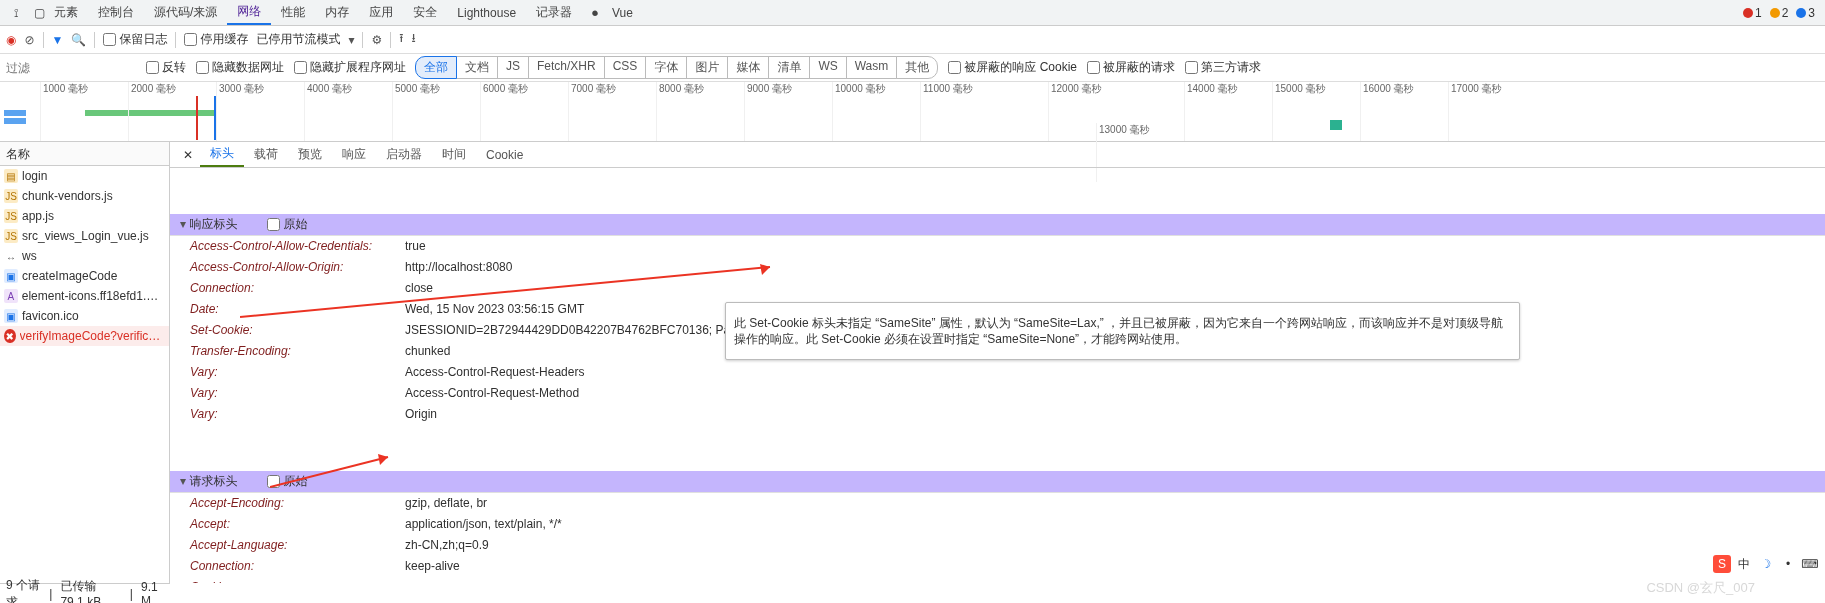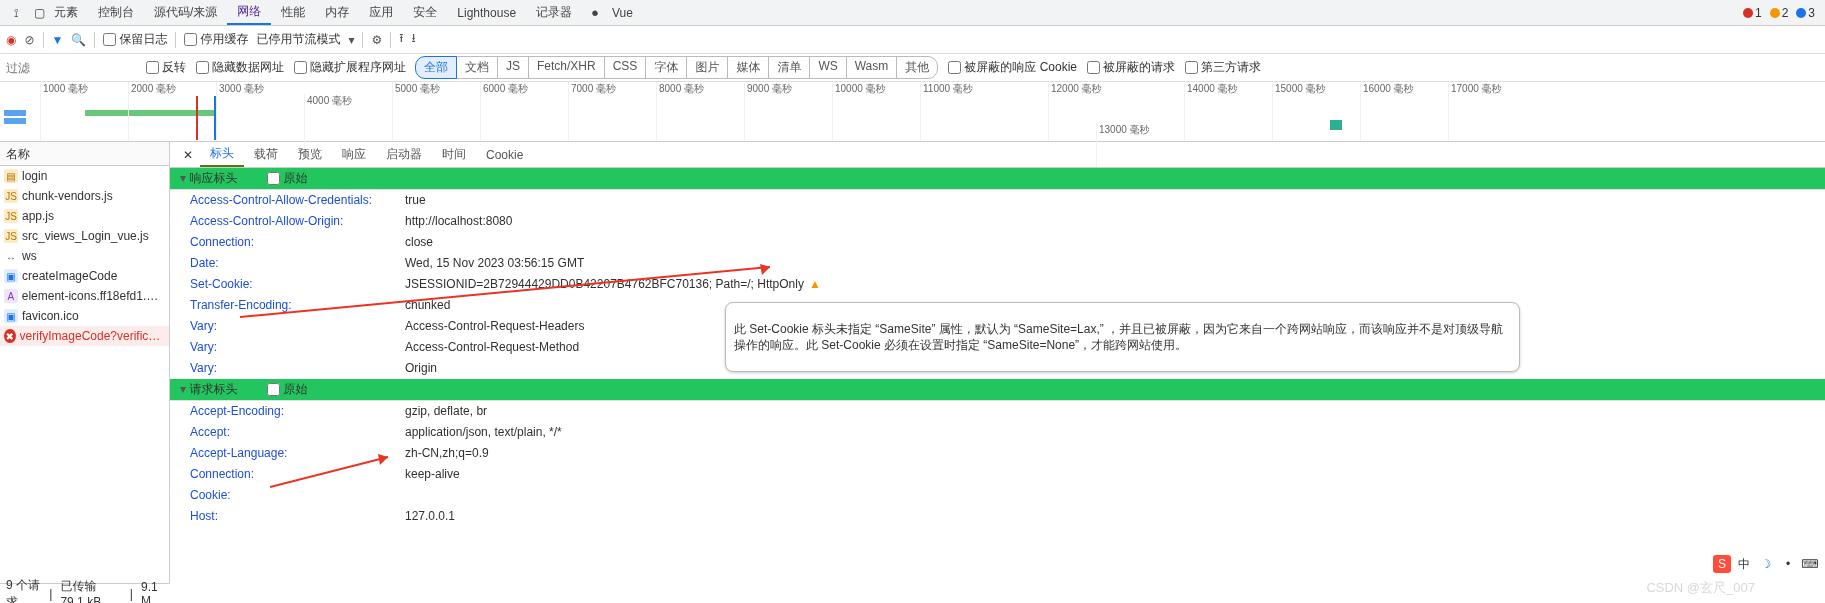--- a/index.html
+++ b/index.html
@@ -56,27 +56,27 @@
 .row .nm { overflow: hidden; text-overflow: ellipsis; color: #333; }
 .row.active .nm { color: #d93025; }
 .row.err .nm { color: #d93025; }
 
 
 .detail { flex: 1; overflow: hidden; position: relative; }
 .detail-tabs { height: 26px; display: flex; align-items: center; border-bottom: 1px solid #ccc; padding-left: 6px; gap: 0; }
 .detail-tabs .close { width: 24px; text-align: center; cursor: pointer; }
 .detail-tabs .dtab { padding: 0 10px; height: 100%; display: flex; align-items: center; cursor: pointer; color: #555; }
 .detail-tabs .dtab.active { color: #1a73e8; border-bottom: 2px solid #4d7c0f; }
-.section-hdr { height: 22px; background: #22c55e; border-bottom: 1px solid #e0e0e0; display: flex; align-items: center; padding-left: 10px; gap: 30px; color: #333; }
+.section-hdr { height: 22px; background: #c4b5fd; border-bottom: 1px solid #e0e0e0; display: flex; align-items: center; padding-left: 10px; gap: 30px; color: #333; margin-top: 46px; }
 .section-hdr .tri { color: #555; }
 .kv { display: flex; padding: 2px 0 2px 20px; line-height: 17px; }
-.kv .k { width: 215px; color: #1d4ed8; }
+.kv .k { width: 215px; color: #7f1d1d; font-style: italic; }
 .kv .v { color: #303030; }
 .warn-ico { display: inline-flex; width: 14px; height: 14px; align-items: center; justify-content: center; color: #f29900; margin-left: 4px; }
-.tooltip { position: absolute; background: #fff; border: 1px solid #bbb; padding: 18px 8px; line-height: 16px; color: #333; max-width: 800px; border-radius: 8px; box-shadow: 0 1px 3px rgba(0,0,0,.2); }
+.tooltip { position: absolute; background: #fff; border: 1px solid #bbb; padding: 12px 8px; line-height: 16px; color: #333; max-width: 800px; border-radius: 2px; box-shadow: 0 1px 3px rgba(0,0,0,.2); }
 
 
 .status { position: absolute; bottom: 0; left: 0; width: 170px; height: 20px; border-top: 1px solid #ccc; display: flex; align-items: center; gap: 8px; padding: 0 6px; color: #555; font-size: 11px; background: #fff; }
 
 
 .arrow { position: absolute; pointer-events: none; }
 .arrow-line { stroke: #eb3323; stroke-width: 2; fill: none; }
 .arrow-head { fill: #eb3323; }
 
 
@@ -189,21 +189,21 @@
 <div class="timeline">
   <div class="bar" style="left:4px; top:28px; width:22px; background:#5aa3f0"></div>
   <div class="bar" style="left:4px; top:36px; width:22px; background:#5aa3f0"></div>
   <div class="bar" style="left:85px; top:28px; width:130px; background:#69c77a"></div>
   <div class="bar" style="left:196px; top:14px; width:2px; height:44px; background:#d93025"></div>
   <div class="bar" style="left:214px; top:14px; width:2px; height:44px; background:#1a73e8"></div>
   <div class="bar" style="left:1330px; top:38px; width:12px; height:10px; background:#2bb190"></div>
 <div class="tick" style="left: 40px;">1000 毫秒</div>
     <div class="tick" style="left: 128px;">2000 毫秒</div>
     <div class="tick" style="left: 216px;">3000 毫秒</div>
-    <div class="tick" style="left: 304px; margin-top: 12px;">4000 毫秒</div>
+    <div class="tick" style="left: 304px;">4000 毫秒</div>
     <div class="tick" style="left: 392px;">5000 毫秒</div>
     <div class="tick" style="left: 480px;">6000 毫秒</div>
     <div class="tick" style="left: 568px;">7000 毫秒</div>
     <div class="tick" style="left: 656px;">8000 毫秒</div>
     <div class="tick" style="left: 744px;">9000 毫秒</div>
     <div class="tick" style="left: 832px;">10000 毫秒</div>
     <div class="tick" style="left: 920px;">11000 毫秒</div>
     <div class="tick" style="left: 1048px;">12000 毫秒</div>
     <div class="tick" style="left: 1096px; margin-top: 41px;">13000 毫秒</div>
     <div class="tick" style="left: 1184px;">14000 毫秒</div>

